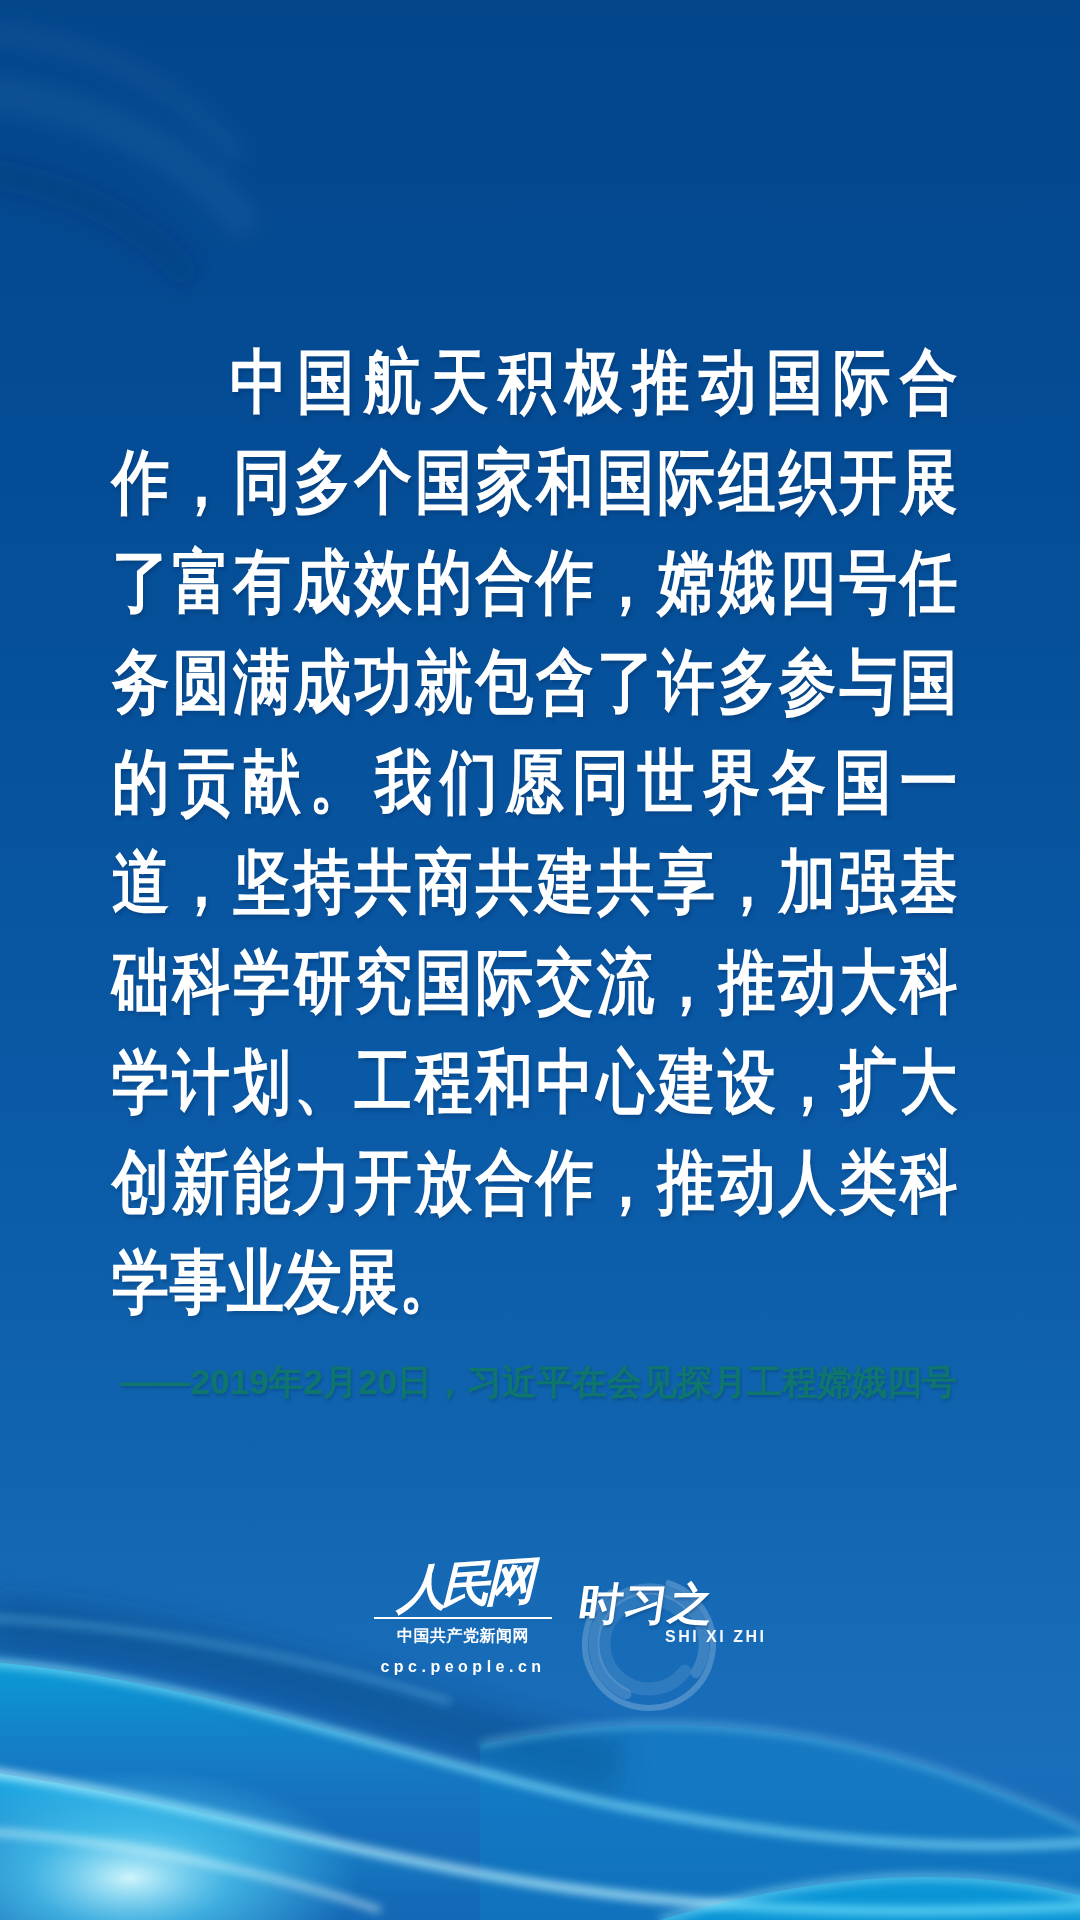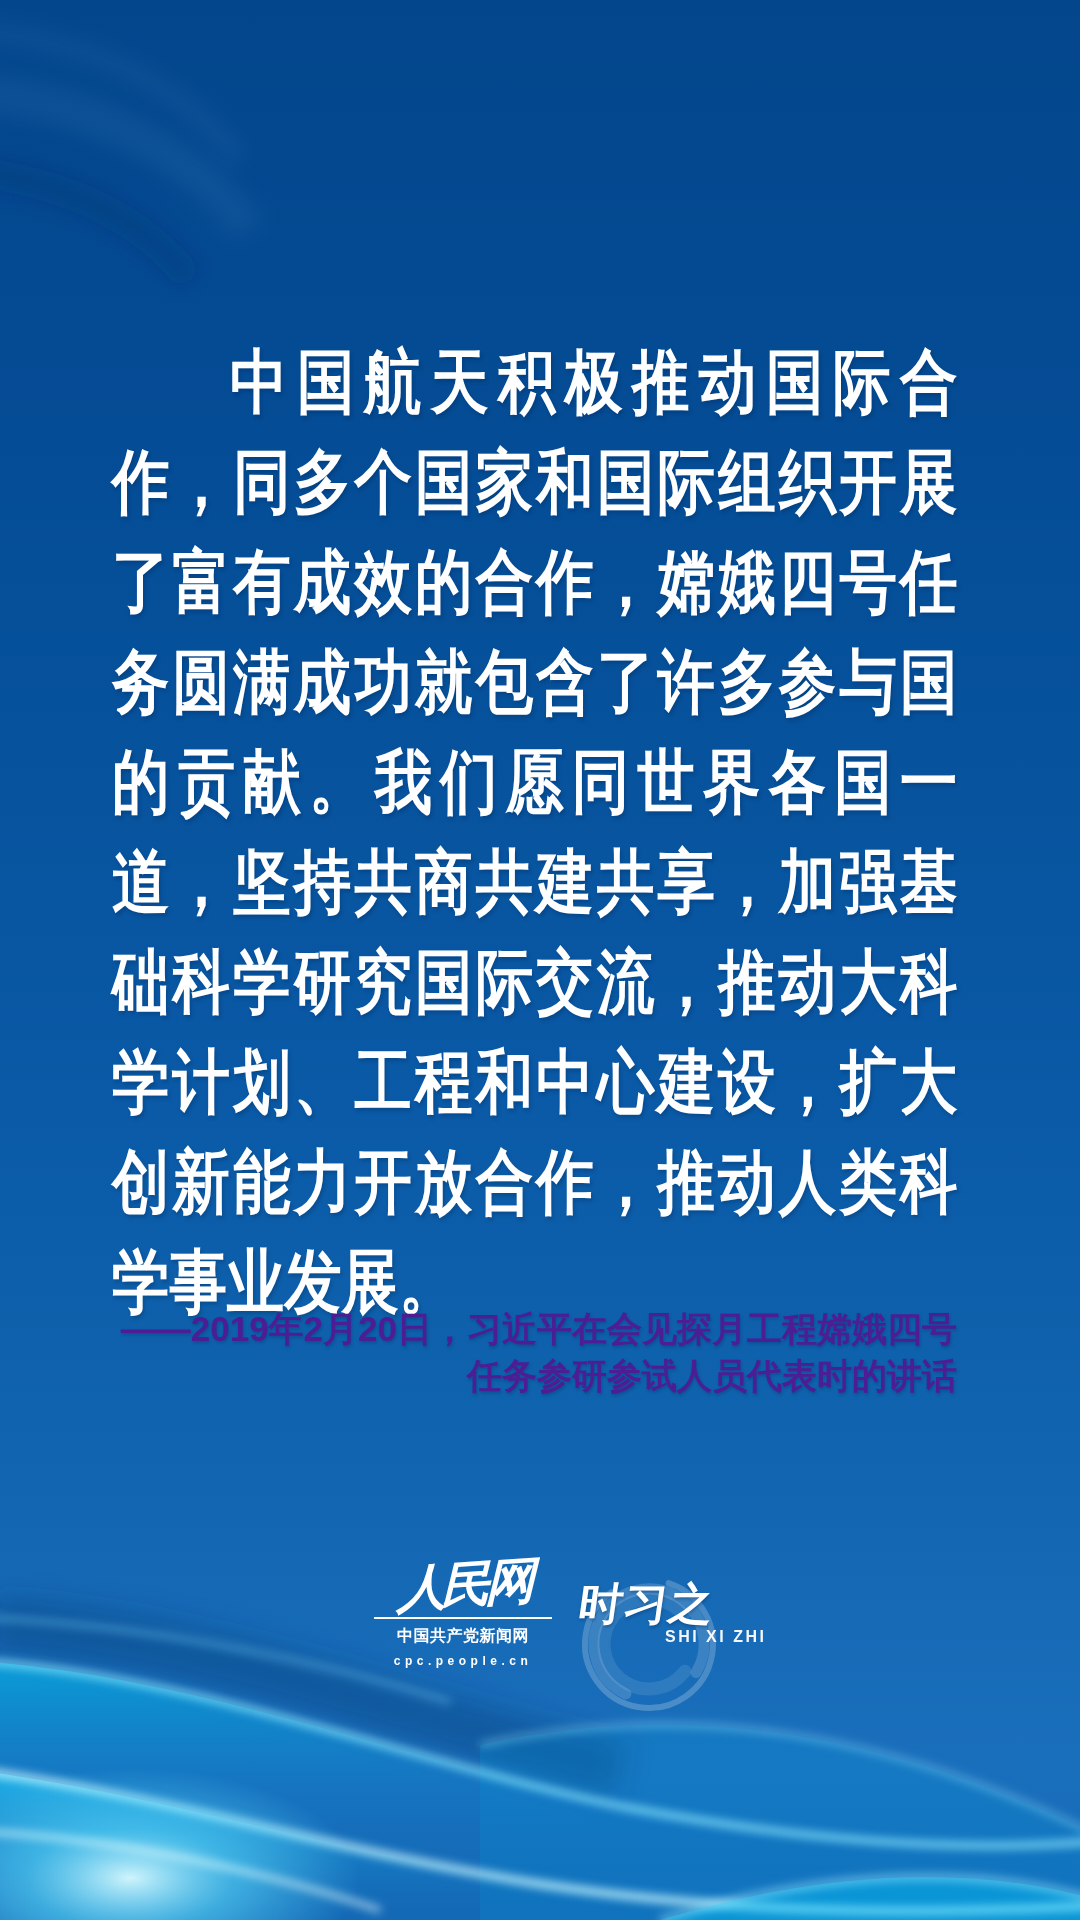--- a/index.html
+++ b/index.html
@@ -30,22 +30,22 @@
     text-align-last:justify;
     text-justify:inter-character;
     white-space:normal;
     text-shadow:2px 3px 4px rgba(0,30,70,.25);
   }
   .quote-line.first{text-indent:144px;}
   .quote-line.last{text-align-last:left;}
 
   
   .attribution{
-    position:absolute;right:123px;top:1305px;
-    text-align:right;color:#4c1d95;font-weight:bold;
+    position:absolute;right:123px;top:1358px;
+    text-align:center;color:#0f766e;font-weight:bold;
     font-size:35px;line-height:47px;
     text-shadow:1px 2px 3px rgba(0,30,70,.25);
   }
 
   
   .people-block{
     position:absolute;left:368px;top:1556px;width:190px;
     color:#ffffff;text-align:center;
   }
   .people-script{
@@ -54,21 +54,21 @@
     transform:rotate(-4deg) skewX(-4deg);
     transform-origin:center;
   }
   .people-underline{
     width:178px;height:2px;background:#ffffff;margin:3px auto 4px auto;
   }
   .people-sitename{
     font-size:16px;font-weight:bold;letter-spacing:0.5px;line-height:26px;white-space:nowrap;
   }
   .people-url{
-    font-size:12px;font-weight:bold;letter-spacing:4.5px;line-height:20px;margin-top:2px;white-space:nowrap;
+    font-size:16px;font-weight:bold;letter-spacing:4.5px;line-height:20px;margin-top:8px;white-space:nowrap;
   }
 
   .shixizhi-block{
     position:absolute;left:575px;top:1572px;width:150px;height:150px;color:#ffffff;
   }
   .shixizhi-ring{position:absolute;left:0;top:0;}
   .shixizhi-text{
     position:absolute;left:4px;top:8px;
     font-size:44px;font-weight:bold;line-height:48px;letter-spacing:1px;
     transform:skewX(-8deg);white-space:nowrap;
@@ -145,21 +145,20 @@
   <div class="quote-line">的贡献。我们愿同世界各国一</div>
   <div class="quote-line">道，坚持共商共建共享，加强基</div>
   <div class="quote-line">础科学研究国际交流，推动大科</div>
   <div class="quote-line">学计划、工程和中心建设，扩大</div>
   <div class="quote-line">创新能力开放合作，推动人类科</div>
   <div class="quote-line last">学事业发展。</div>
 </div>
 
 <div class="attribution">
   <div>——2019年2月20日，习近平在会见探月工程嫦娥四号</div>
-  <div>任务参研参试人员代表时的讲话</div>
 </div>
 
 <div class="people-block">
   <div class="people-script">人民网</div>
   <div class="people-underline"></div>
   <div class="people-sitename">中国共产党新闻网</div>
   <div class="people-url">cpc.people.cn</div>
 </div>
 
 <div class="shixizhi-block">

